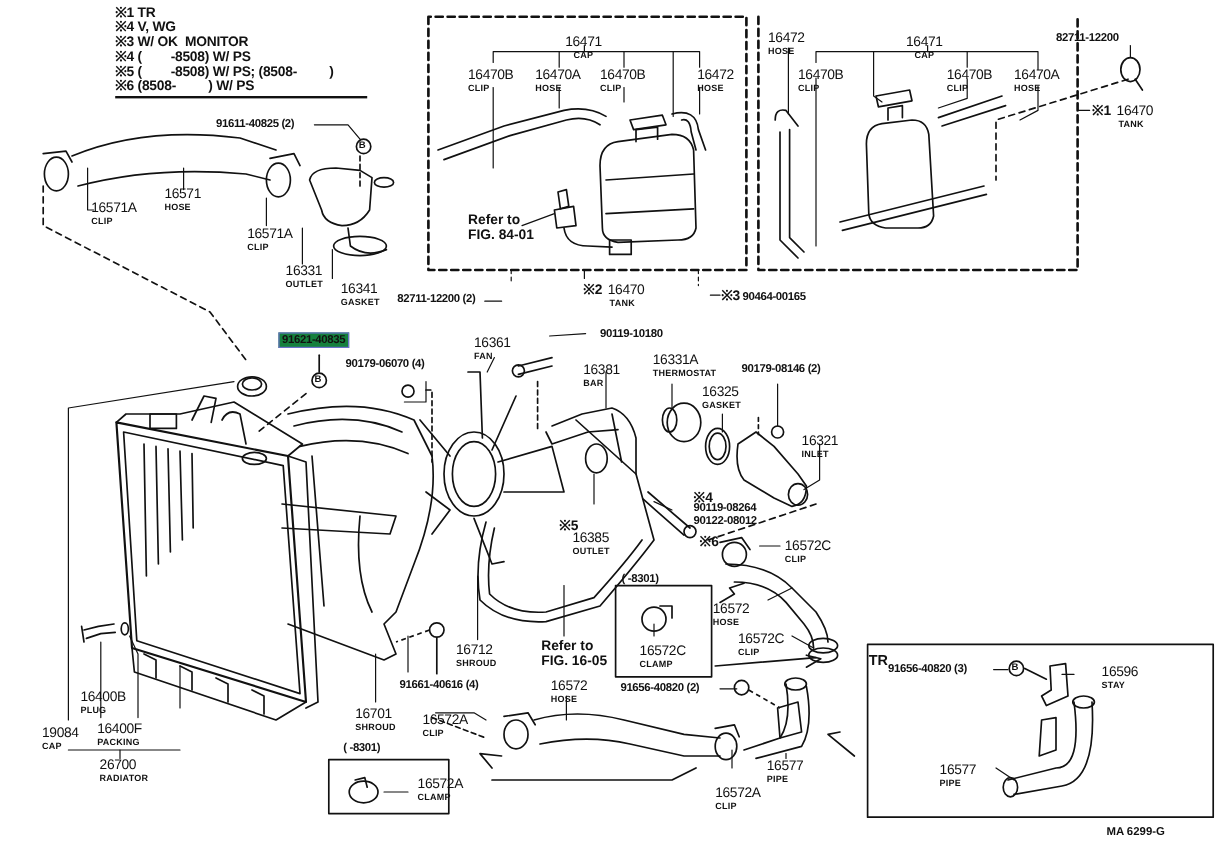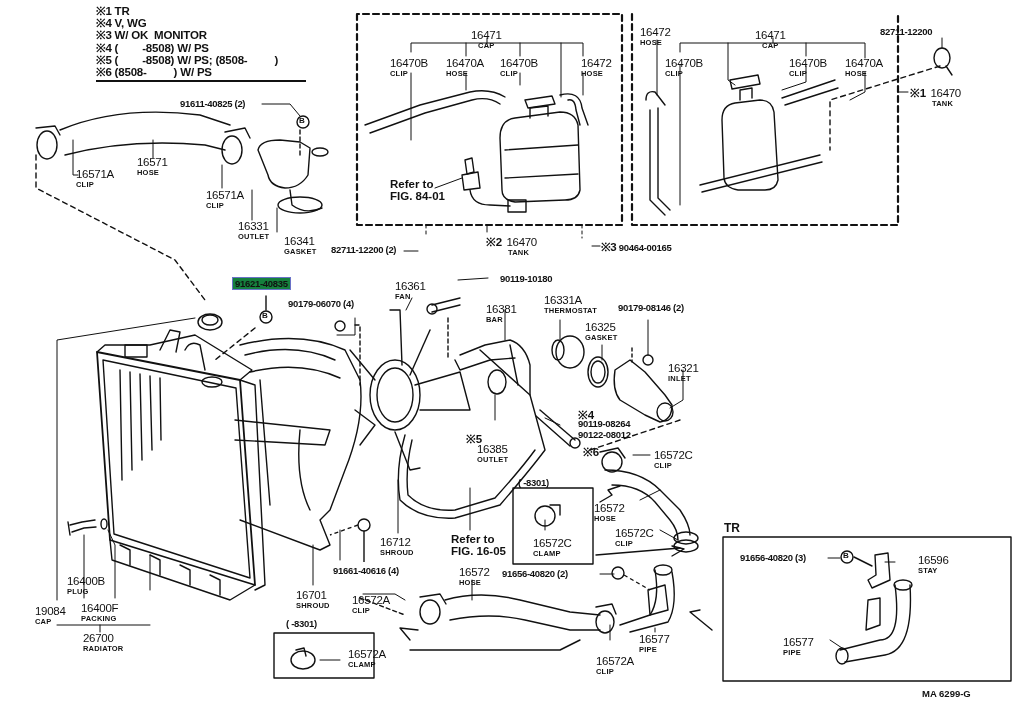--- a/index.html
+++ b/index.html
@@ -8,21 +8,21 @@
     svg#art{position:absolute;left:0;top:0;width:1024px;height:716px;}
     .lbl{position:absolute;white-space:nowrap;line-height:1;}
     .num{font-weight:normal;font-size:11.5px;letter-spacing:-0.3px;display:block;}
     .nm{font-weight:bold;font-size:7.5px;letter-spacing:0.2px;display:block;margin-top:0px;}
     .pn{font-weight:bold;font-size:9.5px;letter-spacing:-0.3px;}
     .notes{position:absolute;left:96px;top:5px;font-weight:bold;font-size:11.5px;line-height:12.2px;letter-spacing:-0.2px;}
     .notes div{white-space:pre;}
     .notes .rule{position:absolute;left:0;width:210px;top:75px;border-top:2px solid #111;}
     .hl{background:#15803d;border:1px solid #6a72c8;padding:0 2px;}
     .ref{font-weight:bold;font-size:11.5px;line-height:12px;}
-    .tr{font-weight:bold;font-size:12px;}
+    .tr{font-weight:bold;font-size:12px;margin-top:22px;}
     .code{font-weight:bold;font-size:9.5px;}
     .mark{font-weight:bold;font-size:11.5px;}
   </style>
 </head>
 <body>
 
 <div id="stage">
 
 <svg id="art" viewBox="0 0 1024 716" fill="none" stroke="#111" stroke-width="1.4" stroke-linecap="round" stroke-linejoin="round">
 
@@ -460,21 +460,21 @@
     </div>
 <div class="lbl ref" style="left:451px;top:533px">
       <div>Refer to</div>
       <div>FIG. 16-05</div>
     </div>
 <div class="lbl" style="left:380px;top:537px">
       <span class="num">16712</span>
       <span class="nm">SHROUD</span>
     </div>
 <div class="lbl pn" style="left:333px;top:566px">91661-40616 (4)</div>
-<div class="lbl pn" style="left:502px;top:569px">91656-40820 (2)</div>
+<div class="lbl pn" style="left:517px;top:569px">91656-40820 (2)</div>
 
 <div class="lbl" style="left:296px;top:590px">
       <span class="num">16701</span>
       <span class="nm">SHROUD</span>
     </div>
 <div class="lbl" style="left:352px;top:595px">
       <span class="num">16572A</span>
       <span class="nm">CLIP</span>
     </div>
 <div class="lbl" style="left:459px;top:567px">

